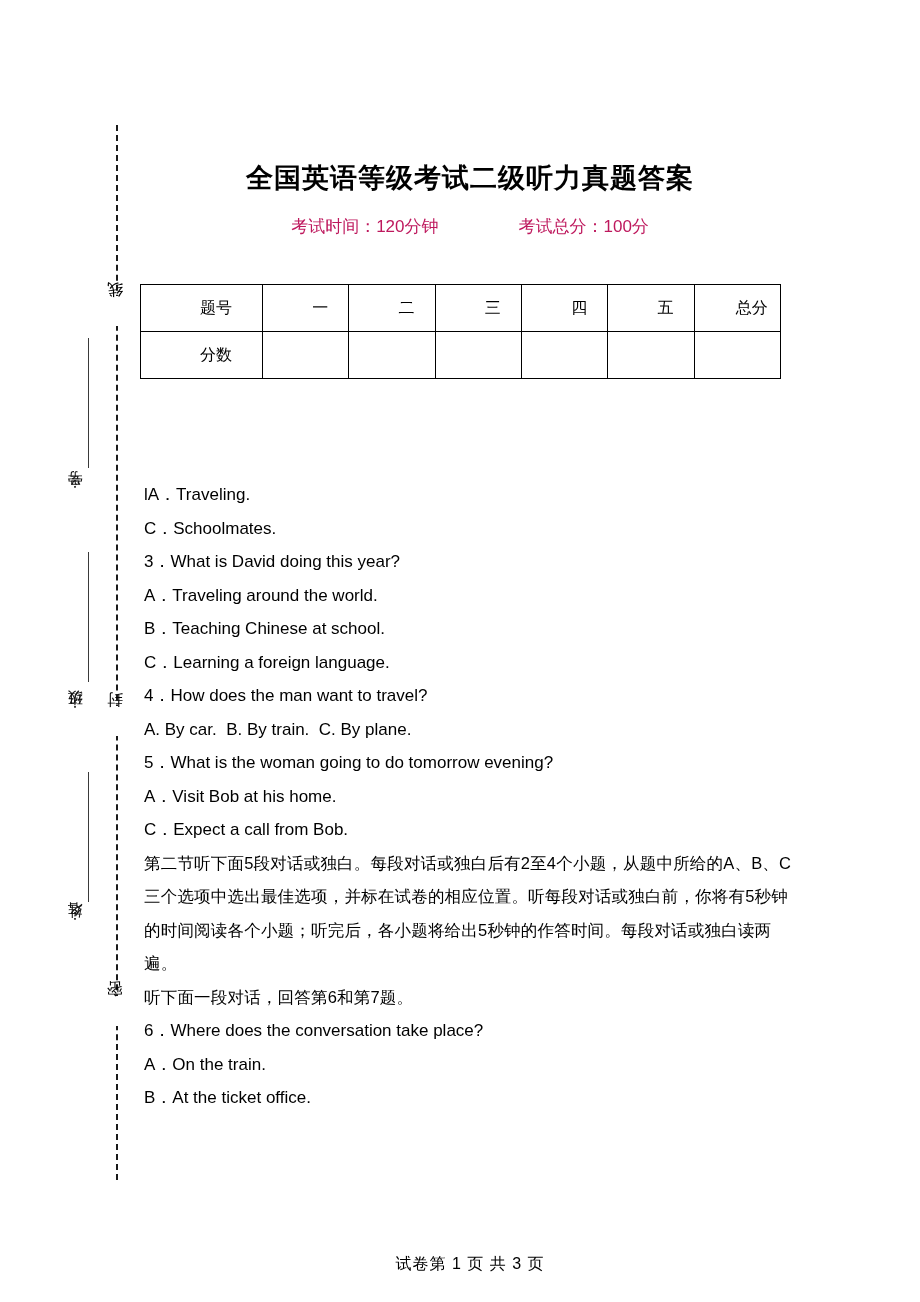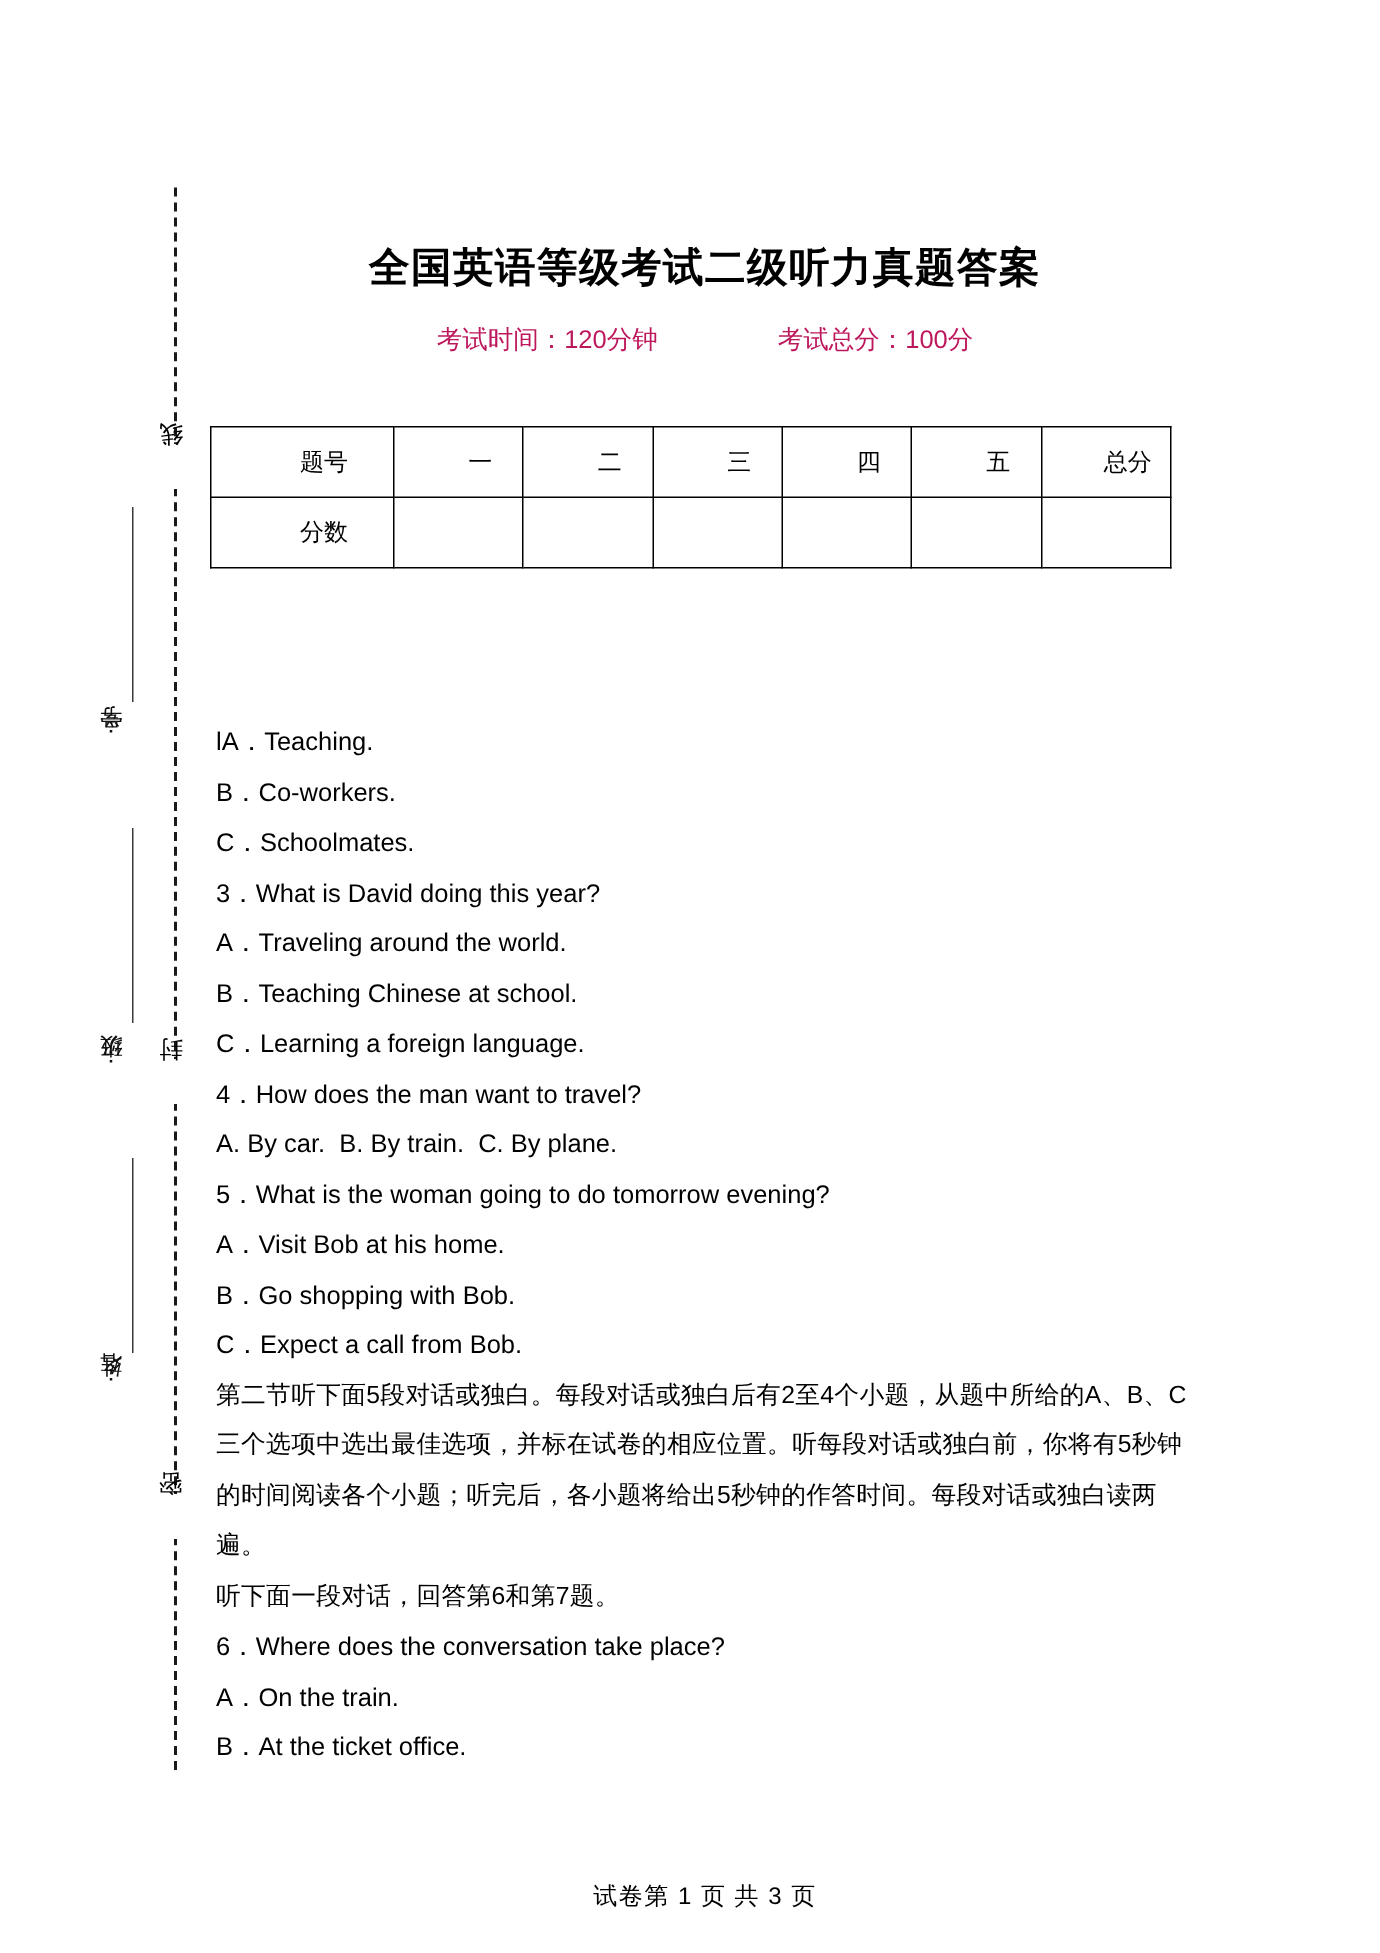--- a/index.html
+++ b/index.html
@@ -176,32 +176,30 @@
             <td></td>
             <td></td>
             <td></td>
             <td></td>
           </tr>
         </tbody>
     </table>
 
 
     <div class="lines">
-        <div class="ln">lA．Teaching.</div>
-        <div class="ln">B．Co-workers.</div>
+        <div class="ln">lA．Traveling.</div>
         <div class="ln">C．Schoolmates.</div>
         <div class="ln">3．What is David doing this year?</div>
         <div class="ln">A．Traveling around the world.</div>
         <div class="ln">B．Teaching Chinese at school.</div>
         <div class="ln">C．Learning a foreign language.</div>
         <div class="ln">4．How does the man want to travel?</div>
         <div class="ln">A. By car.  B. By train.  C. By plane.</div>
         <div class="ln">5．What is the woman going to do tomorrow evening?</div>
         <div class="ln">A．Visit Bob at his home.</div>
-        <div class="ln">B．Go shopping with Bob.</div>
         <div class="ln">C．Expect a call from Bob.</div>
         <div class="ln ln-cn">第二节听下面5段对话或独白。每段对话或独白后有2至4个小题，从题中所给的A、B、C三个选项中选出最佳选项，并标在试卷的相应位置。听每段对话或独白前，你将有5秒钟的时间阅读各个小题；听完后，各小题将给出5秒钟的作答时间。每段对话或独白读两遍。</div>
         <div class="ln ln-cn">听下面一段对话，回答第6和第7题。</div>
         <div class="ln">6．Where does the conversation take place?</div>
         <div class="ln">A．On the train.</div>
         <div class="ln">B．At the ticket office.</div>
       </div>
 
     <div class="footer">试卷第 1 页 共 3 页</div>
   </div>

